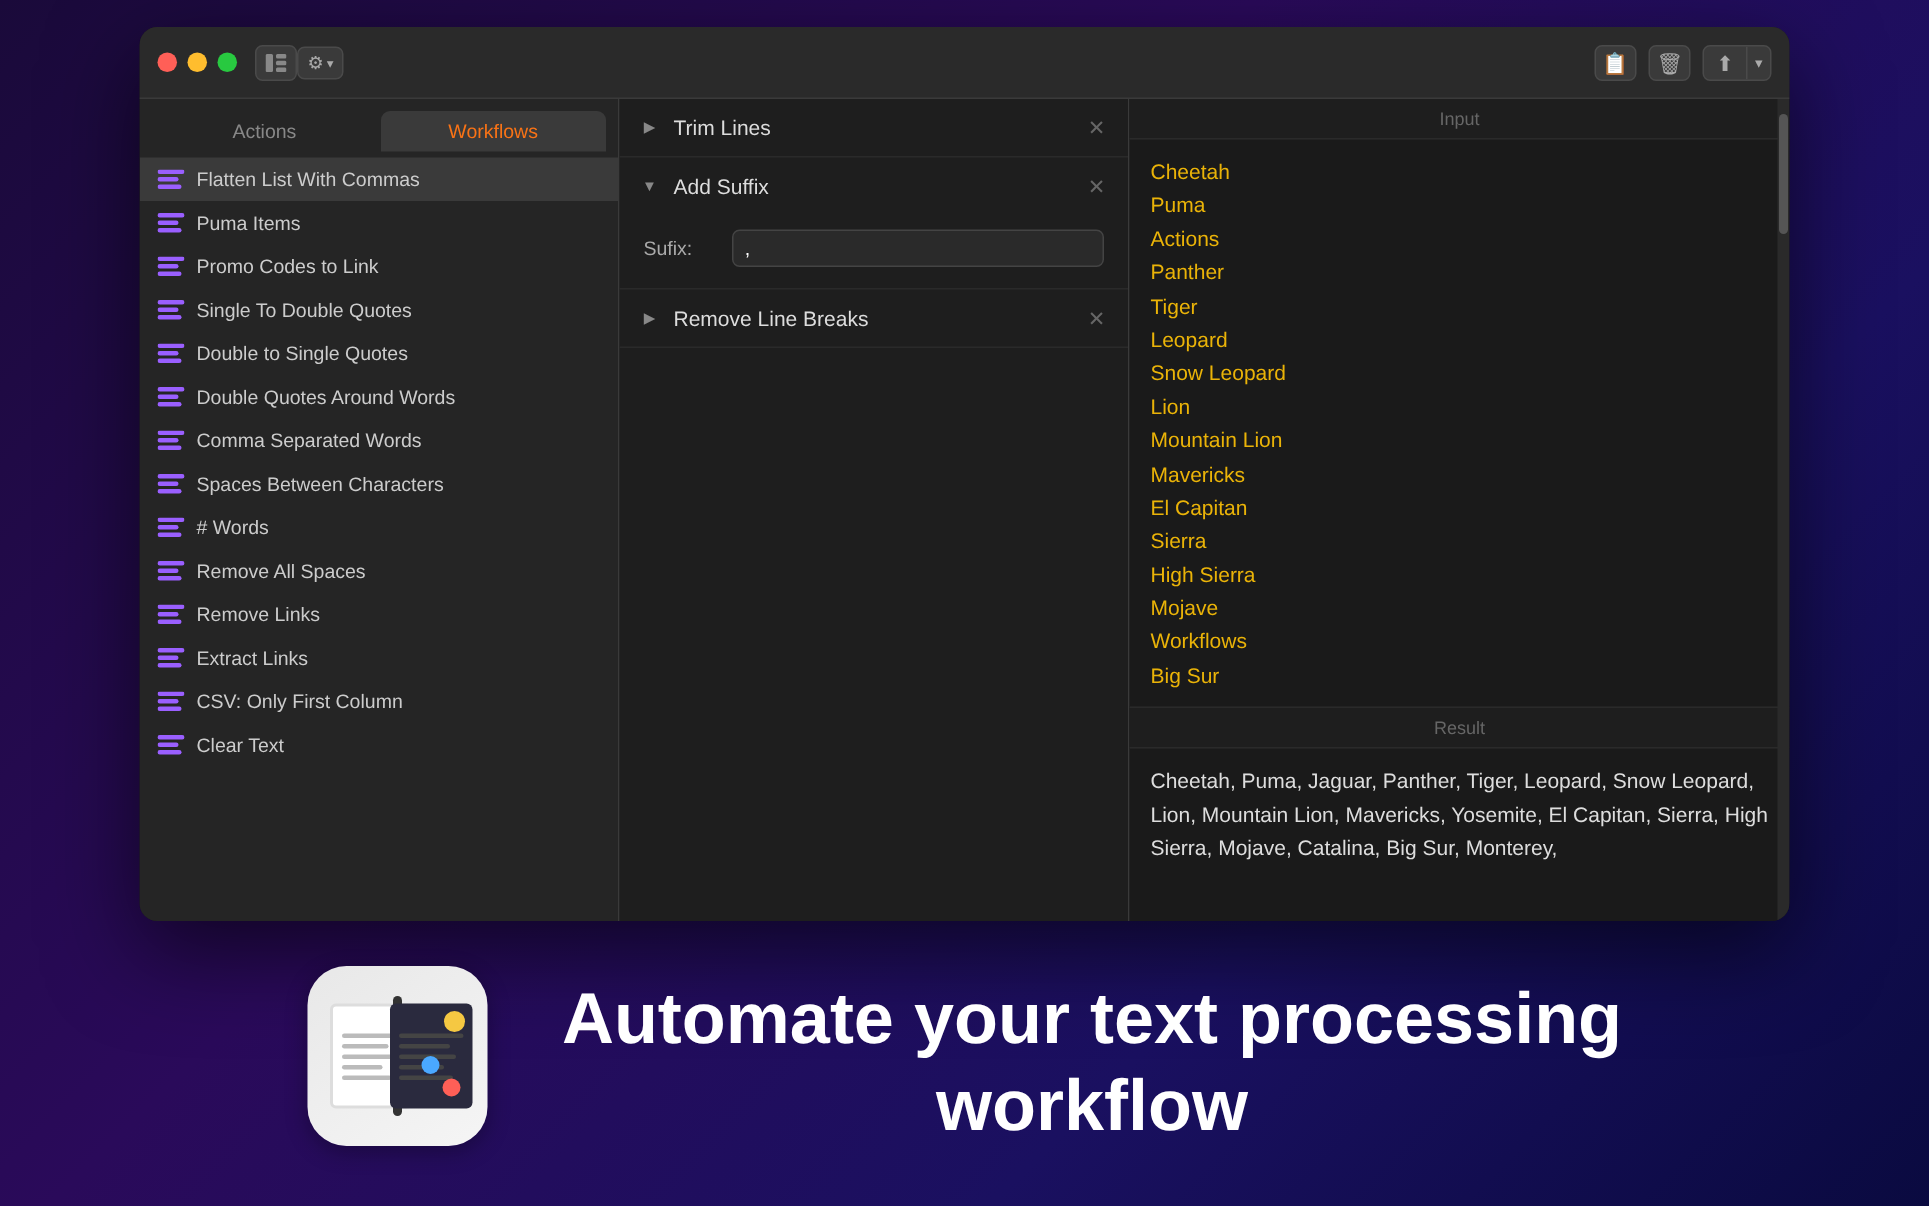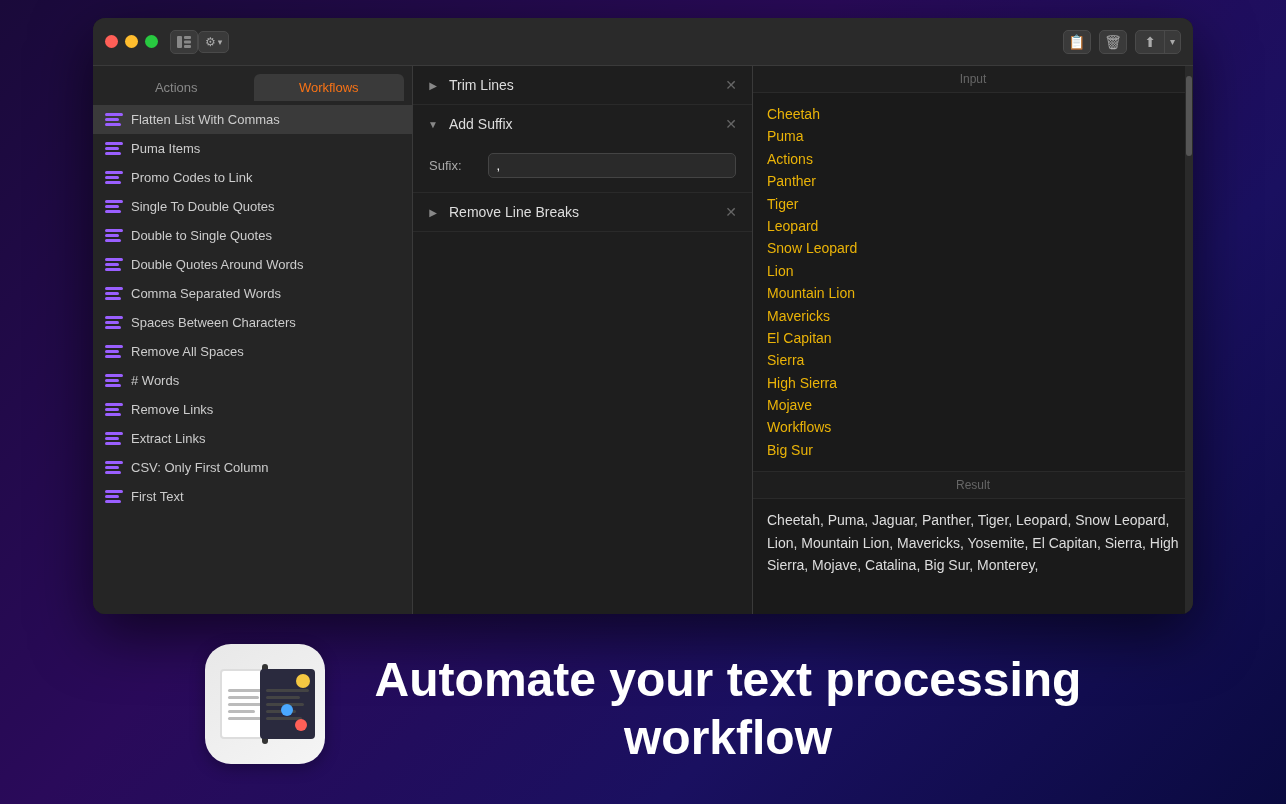--- a/index.html
+++ b/index.html
@@ -530,38 +530,38 @@
           </svg>
           <span>Spaces Between Characters</span>
         </div>
 
         <div class="sidebar-item">
           <svg class="sidebar-item-icon" viewBox="0 0 18 14" fill="none">
             <rect x="0" y="0" width="18" height="3" rx="1.5" fill="#9a5fff"></rect>
             <rect x="0" y="5" width="14" height="3" rx="1.5" fill="#9a5fff"></rect>
             <rect x="0" y="10" width="16" height="3" rx="1.5" fill="#9a5fff"></rect>
           </svg>
+          <span># Words</span>
+        </div>
+
+        <div class="sidebar-item">
+          <svg class="sidebar-item-icon" viewBox="0 0 18 14" fill="none">
+            <rect x="0" y="0" width="18" height="3" rx="1.5" fill="#9a5fff"></rect>
+            <rect x="0" y="5" width="14" height="3" rx="1.5" fill="#9a5fff"></rect>
+            <rect x="0" y="10" width="16" height="3" rx="1.5" fill="#9a5fff"></rect>
+          </svg>
           <span>Remove All Spaces</span>
         </div>
 
         <div class="sidebar-item">
           <svg class="sidebar-item-icon" viewBox="0 0 18 14" fill="none">
             <rect x="0" y="0" width="18" height="3" rx="1.5" fill="#9a5fff"></rect>
             <rect x="0" y="5" width="14" height="3" rx="1.5" fill="#9a5fff"></rect>
             <rect x="0" y="10" width="16" height="3" rx="1.5" fill="#9a5fff"></rect>
           </svg>
-          <span># Words</span>
-        </div>
-
-        <div class="sidebar-item">
-          <svg class="sidebar-item-icon" viewBox="0 0 18 14" fill="none">
-            <rect x="0" y="0" width="18" height="3" rx="1.5" fill="#9a5fff"></rect>
-            <rect x="0" y="5" width="14" height="3" rx="1.5" fill="#9a5fff"></rect>
-            <rect x="0" y="10" width="16" height="3" rx="1.5" fill="#9a5fff"></rect>
-          </svg>
           <span>Remove Links</span>
         </div>
 
         <div class="sidebar-item">
           <svg class="sidebar-item-icon" viewBox="0 0 18 14" fill="none">
             <rect x="0" y="0" width="18" height="3" rx="1.5" fill="#9a5fff"></rect>
             <rect x="0" y="5" width="14" height="3" rx="1.5" fill="#9a5fff"></rect>
             <rect x="0" y="10" width="16" height="3" rx="1.5" fill="#9a5fff"></rect>
           </svg>
           <span>Extract Links</span>
@@ -575,21 +575,21 @@
           </svg>
           <span>CSV: Only First Column</span>
         </div>
 
         <div class="sidebar-item">
           <svg class="sidebar-item-icon" viewBox="0 0 18 14" fill="none">
             <rect x="0" y="0" width="18" height="3" rx="1.5" fill="#9a5fff"></rect>
             <rect x="0" y="5" width="14" height="3" rx="1.5" fill="#9a5fff"></rect>
             <rect x="0" y="10" width="16" height="3" rx="1.5" fill="#9a5fff"></rect>
           </svg>
-          <span>First Text</span>
+          <span>Clear Text</span>
         </div>
 
       </div>
     </div>
 
     <div class="workflow-panel">
 
       <div class="workflow-item">
         <div class="workflow-item-header">
           <div class="workflow-expand-btn">▶</div>

